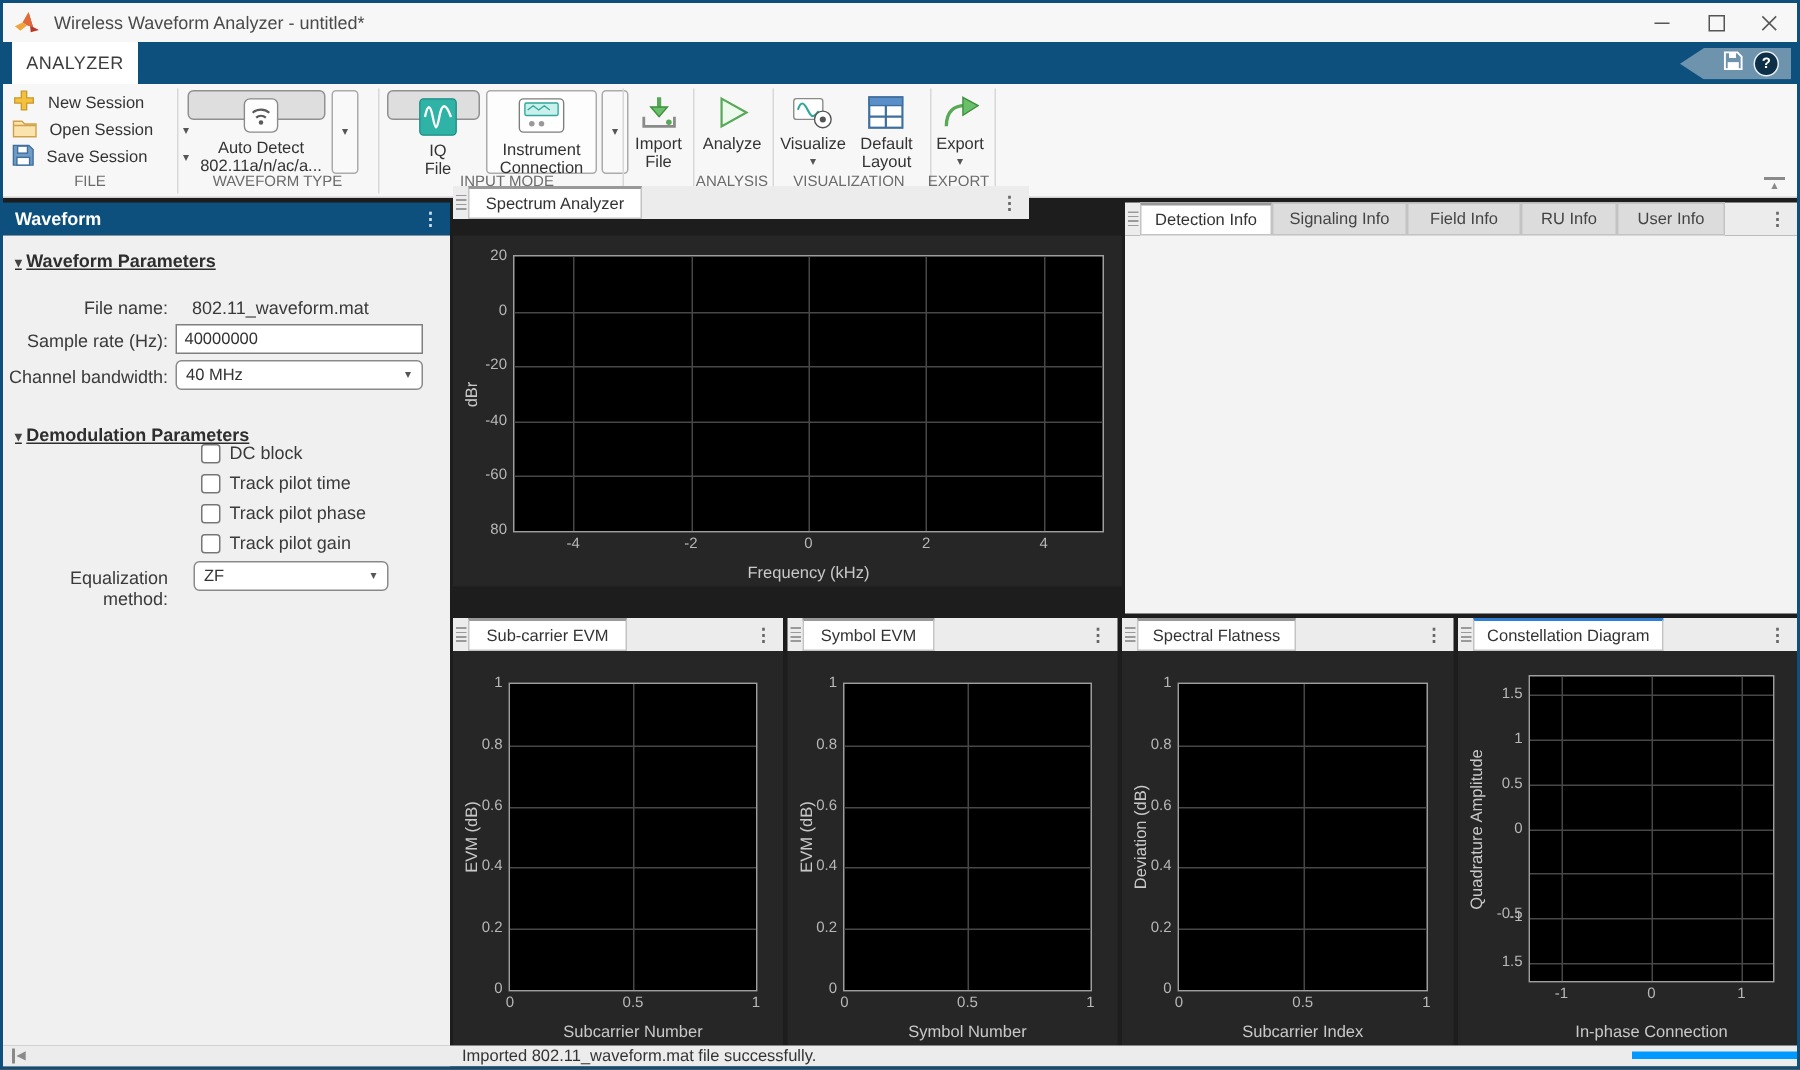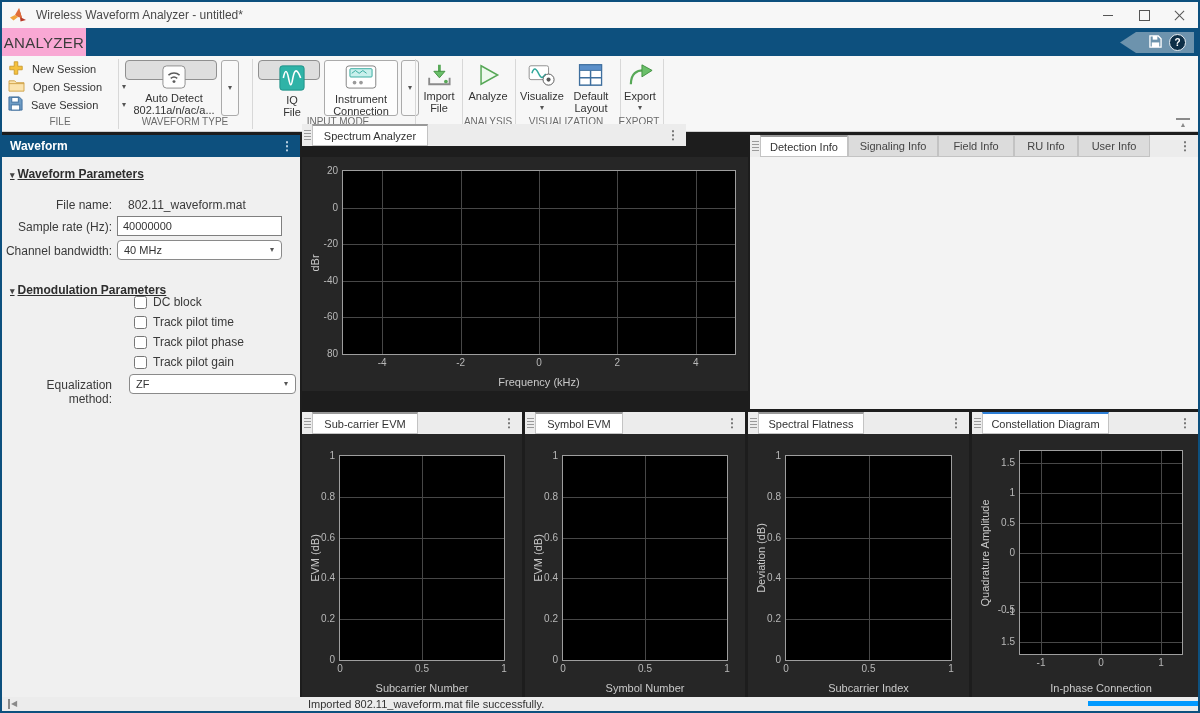--- a/index.html
+++ b/index.html
@@ -10,21 +10,21 @@
   .titlebar .title{margin-left:10px;font-size:12px;color:#4a4a4a;}
   .winbtns{position:absolute;right:0;top:0;height:26px;display:flex;}
   .wbtn{width:36px;height:26px;display:flex;align-items:center;justify-content:center;}
   .glyph-min{width:10px;height:0;border-top:1px solid #555;display:block;}
   .glyph-max{width:9px;height:9px;border:1px solid #555;display:block;}
   .glyph-close{position:relative;width:10px;height:10px;display:block;}
   .glyph-close::before,.glyph-close::after{content:"";position:absolute;left:4px;top:-1px;width:1px;height:13px;background:#555;}
   .glyph-close::before{transform:rotate(45deg);}  .glyph-close::after{transform:rotate(-45deg);}
   
   .ribbonrow{position:absolute;left:0;top:26px;width:1196px;height:28px;background:#0d507e;}
-  .ribbontab{position:absolute;left:0;top:0;width:84px;height:28px;background:#f9a8d4;display:flex;align-items:center;justify-content:center;font-size:15px;color:#3c3c3c;letter-spacing:.3px;}
+  .ribbontab{position:absolute;left:6px;top:0;width:84px;height:28px;background:#ffffff;display:flex;align-items:center;justify-content:center;font-size:12px;color:#3c3c3c;letter-spacing:.3px;}
   .qpill{position:absolute;right:4px;top:4px;width:74px;height:21px;background:#6d93ad;clip-path:polygon(16px 0,100% 0,100% 100%,16px 100%,0 50%);display:flex;align-items:center;justify-content:flex-end;gap:7px;padding-right:8px;box-sizing:border-box;}
   .helpcirc{width:15px;height:15px;border-radius:50%;background:#0d2f47;border:1px solid #e9eff4;color:#fff;font-size:10px;font-weight:bold;display:flex;align-items:center;justify-content:center;}
   
   .toolbar{position:absolute;left:0;top:54px;width:1196px;height:76px;background:#f7f7f7;border-bottom:1px solid #cfcfcf;box-sizing:border-box;}
   .tsep{position:absolute;top:3px;width:1px;height:70px;background:#d8d8d8;}
   .slabel{position:absolute;top:60px;font-size:10px;color:#6b6b6b;text-align:center;transform:translateX(-50%);white-space:nowrap;}
   .frow{position:absolute;left:6px;height:17px;display:flex;align-items:center;font-size:11px;color:#333;}
   .frow .txt{margin-left:8px;}
   .caret{font-size:8px;color:#555;line-height:8px;}
   .frow .caret{margin-left:10px;}
@@ -285,21 +285,21 @@
     </label>
     <label class="cbrow" style="top:178px;">
       <input type="checkbox" style="">
       <span>Track pilot phase</span>
     </label>
     <label class="cbrow" style="top:198px;">
       <input type="checkbox" style="">
       <span>Track pilot gain</span>
     </label>
     <div class="flabel" style="top:221px;">Equalization method:</div>
-    <div class="sel" style="left:127px;top:217px;width:167px;">
+    <div class="sel" style="left:127px;top:217px;width:130px;">
       <span>ZF</span>
       <span class="caret">▾</span>
     </div>
   </div>
 
   <div class="tabrow" style="left:300px;top:122px;width:384px;">
     <span class="grip"></span>
     <div class="tab" style="left:10px;width:116px;">Spectrum Analyzer</div>
     <span class="kebab">⋮</span>
   </div>

